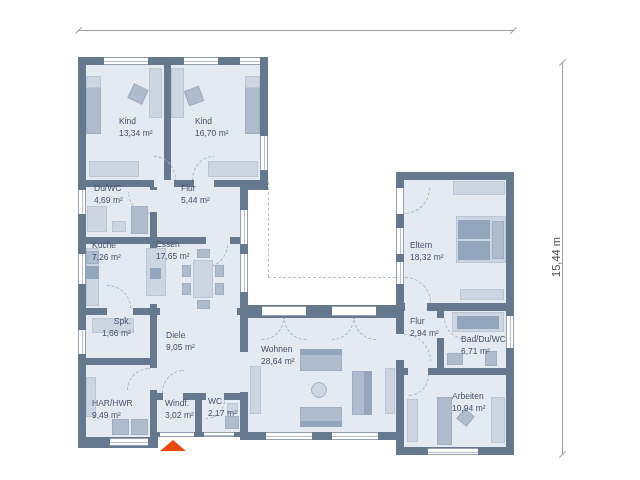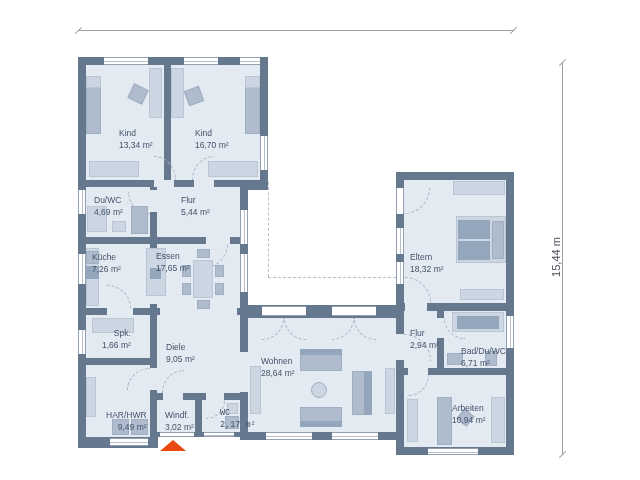--- a/index.html
+++ b/index.html
@@ -1,21 +1,21 @@
 <!DOCTYPE html>
 <html><head>
 <meta charset="utf-8">
 <style>
   html,body{margin:0;padding:0;background:#fff;}
   .plan{position:relative;width:640px;height:480px;background:#fff;overflow:hidden;
         font-family:"Liberation Sans",sans-serif;}
   .wall{position:absolute;background:#66788e;}
   .room{position:absolute;background:#e4eaf1;}
   .pass{position:absolute;background:#e4eaf1;}
-  .rlabel{position:absolute;font-size:8.5px;line-height:1.4;color:#42526a;white-space:nowrap;margin-top:12px;}
+  .rlabel{position:absolute;font-size:8.5px;line-height:1.4;color:#42526a;white-space:nowrap;}
   .rlabel span{display:block;}
   .winh{position:absolute;background:#fff;border-top:1px solid #92a0b0;border-bottom:1px solid #92a0b0;box-sizing:border-box;}
   .winh.mid:after{content:"";position:absolute;left:0;right:0;top:50%;height:1px;background:#b6c0cc;}
   .winv{position:absolute;background:#fff;border-left:1px solid #92a0b0;border-right:1px solid #92a0b0;box-sizing:border-box;}
   .winv.mid:after{content:"";position:absolute;top:0;bottom:0;left:50%;width:1px;background:#b6c0cc;}
   .f1{position:absolute;background:#ccd6e2;border:1px solid #bac6d4;box-sizing:border-box;}
   .f2{position:absolute;background:#aebccd;border:1px solid #9fafc2;box-sizing:border-box;}
   .f3{position:absolute;background:#93a6bb;box-sizing:border-box;}
   .arc{position:absolute;box-sizing:border-box;}
   .arc.tr{border-top:1px dashed #a7b2c2;border-right:1px dashed #a7b2c2;border-top-right-radius:100% 100%;}
@@ -217,29 +217,29 @@
       <span>18,32 m²</span>
     </div>
   <div class="rlabel" style="left:102px;top:316px;text-align:right;">
     <span>Spk.</span>
       <span>1,66 m²</span>
     </div>
   <div class="rlabel" style="left:166px;top:330px;">
     <span>Diele</span>
       <span>9,05 m²</span>
     </div>
-  <div class="rlabel" style="left:106px;top:398px;text-align:right;">
+  <div class="rlabel" style="left:92px;top:398px;">
     <span>HAR/HWR</span>
       <span>9,49 m²</span>
     </div>
   <div class="rlabel" style="left:165px;top:398px;">
     <span>Windf.</span>
       <span>3,02 m²</span>
     </div>
-  <div class="rlabel" style="left:220px;top:396px;font-family:Liberation Mono, monospace;">
+  <div class="rlabel" style="left:208px;top:396px;">
     <span>WC</span>
       <span>2,17 m²</span>
     </div>
   <div class="rlabel" style="left:261px;top:344px;">
     <span>Wohnen</span>
       <span>28,64 m²</span>
     </div>
   <div class="rlabel" style="left:410px;top:316px;">
     <span>Flur</span>
       <span>2,94 m²</span>

